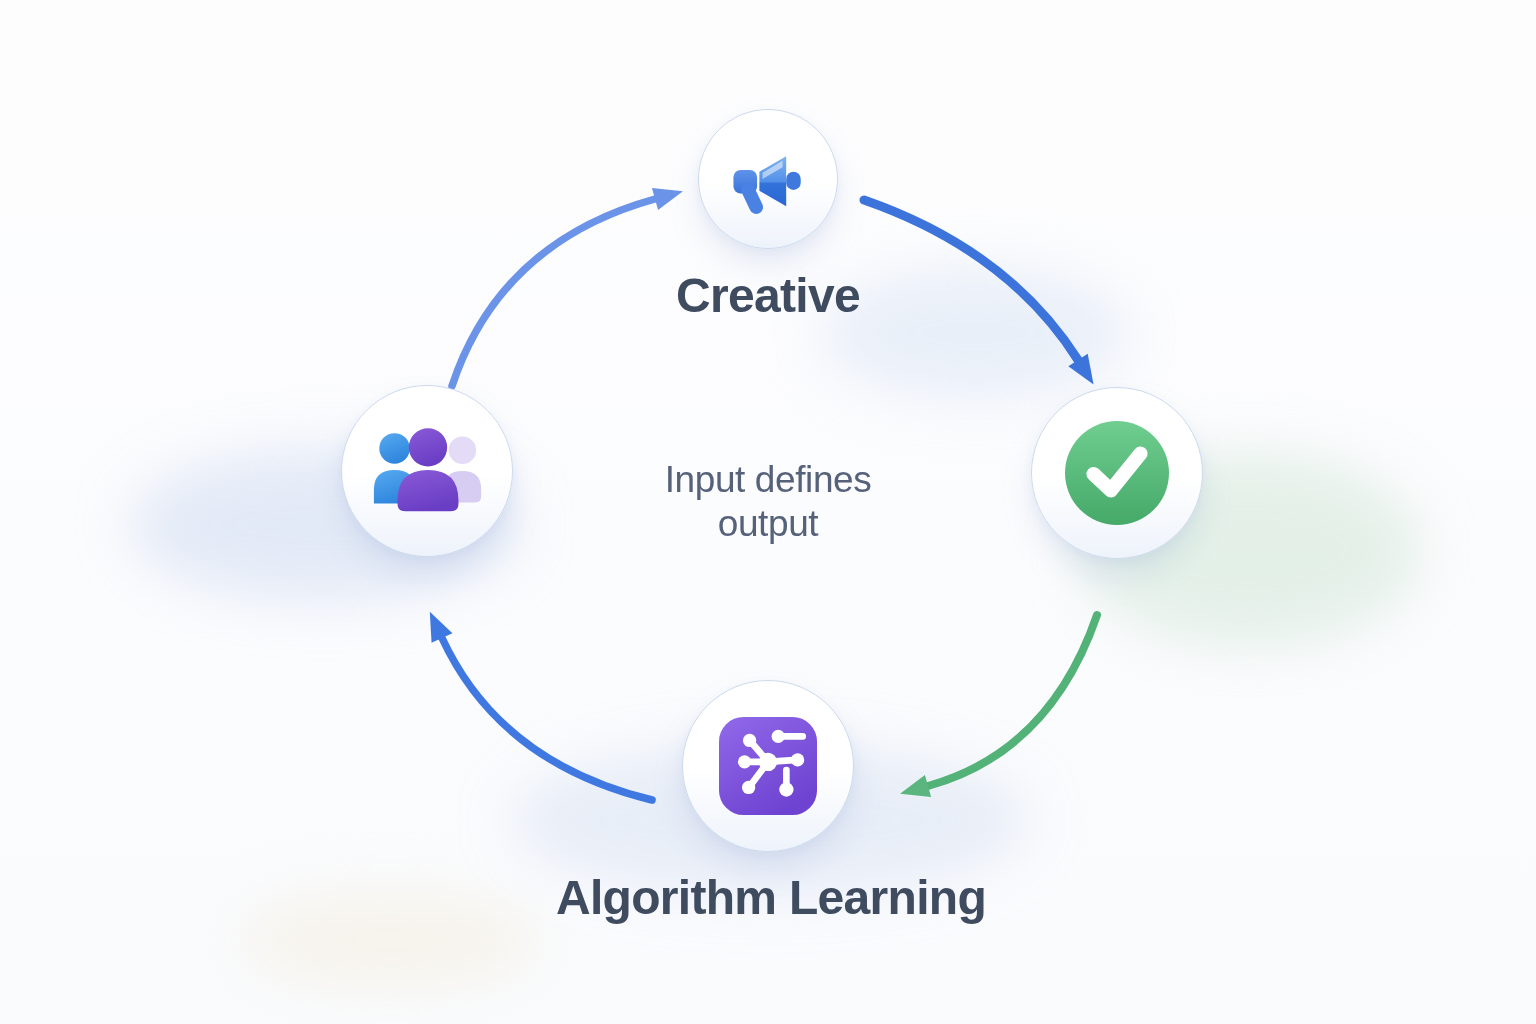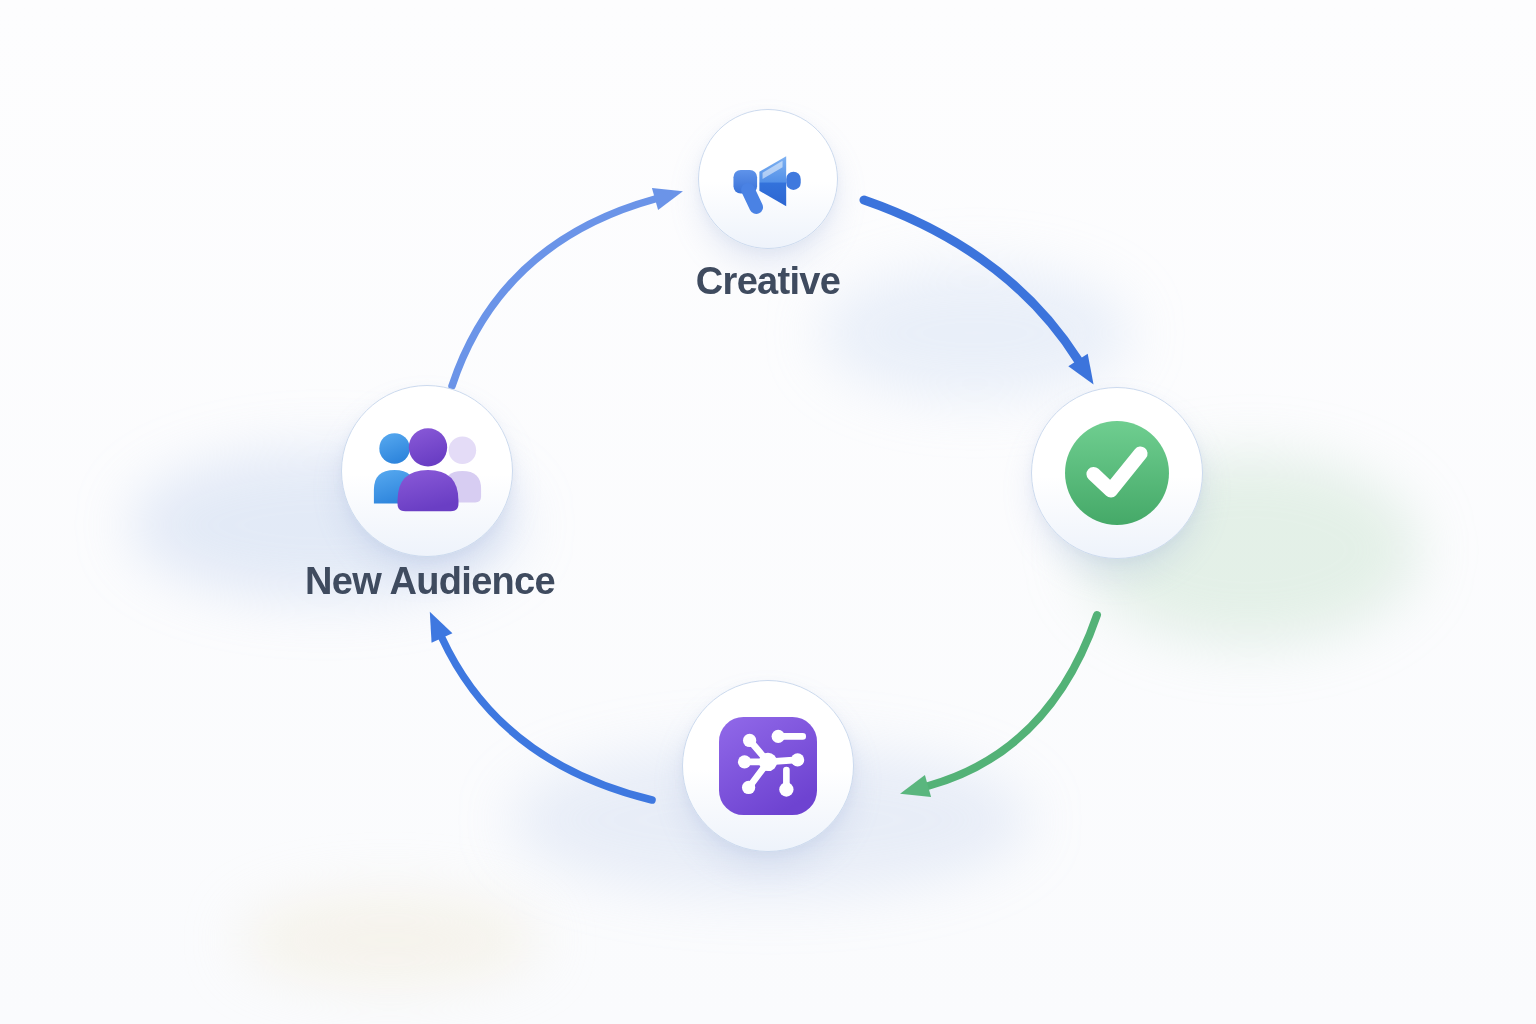--- a/index.html
+++ b/index.html
@@ -37,24 +37,25 @@
   }
   .node-creative   { left: 698px; top: 109px; width: 140px; height: 140px; }
   .node-conversion { left: 1031px; top: 387px; width: 172px; height: 172px; }
   .node-algorithm  { left: 682px; top: 680px; width: 172px; height: 172px; }
   .node-audience   { left: 341px; top: 385px; width: 172px; height: 172px; }
 
   .node-label {
     position: absolute;
     transform: translateX(-50%);
     font-weight: 700;
-    font-size: 38px;
+    font-size: 48px;
     letter-spacing: -0.7px;
     color: #3f4b5f;
     white-space: nowrap;
+    margin-top: 8px;
   }
   .label-creative   { left: 768px;  top: 260px; }
   .label-audience   { left: 430px;  top: 560px; }
   .label-conversion { left: 1122px; top: 561px; }
   .label-algorithm  { left: 771px;  top: 862px; }
 
   .center-text {
     position: absolute;
     left: 768px; top: 458px;
     transform: translateX(-50%);
@@ -157,20 +158,21 @@
         <circle cx="48" cy="44" r="9"></circle>
         <circle cx="30" cy="23" r="6.5"></circle>
         <circle cx="25" cy="44" r="6.5"></circle>
         <circle cx="29" cy="69" r="6.5"></circle>
         <circle cx="77" cy="42" r="6.5"></circle>
         <circle cx="58" cy="19" r="6.5"></circle>
         <circle cx="66" cy="71" r="7"></circle>
       </g>
     </svg>
   </div>
+  <div class="node-label label-algorithm">Algorithm Learning</div>
 
   <div class="node node-audience">
     <svg width="118" height="92" viewBox="0 0 120 92">
       <defs>
         <linearGradient id="pp-blue" x1="0" y1="0" x2="0.4" y2="1">
           <stop offset="0" stop-color="#58aaf0"></stop>
           <stop offset="1" stop-color="#2f86dd"></stop>
         </linearGradient>
         <linearGradient id="pp-purple" x1="0" y1="0" x2="0.35" y2="1">
           <stop offset="0" stop-color="#8a5ad8"></stop>
@@ -181,16 +183,16 @@
       <circle cx="96" cy="25" r="14" fill="#e4dcf7"></circle>
       <path d="M77 78 L77 64 Q77 46 96 46 Q115 46 115 64 L115 72 Q115 78 109 78 Z" fill="#d7cdf2"></path>
 
       <circle cx="27" cy="23" r="15.5" fill="url(#pp-blue)"></circle>
       <path d="M6 79 L6 65 Q6 45 27 45 Q48 45 48 65 L48 79 Z" fill="url(#pp-blue)"></path>
 
       <circle cx="61" cy="22" r="19.5" fill="url(#pp-purple)"></circle>
       <path d="M30 76 Q30 45 61 45 Q92 45 92 76 L92 79 Q92 87 84 87 L38 87 Q30 87 30 79 Z" fill="url(#pp-purple)"></path>
     </svg>
   </div>
-  <div class="node-label label-audience">New Audience</div>
 
+  <div class="center-text">Input defines output</div>
 
 </div>
 
 </body></html>

